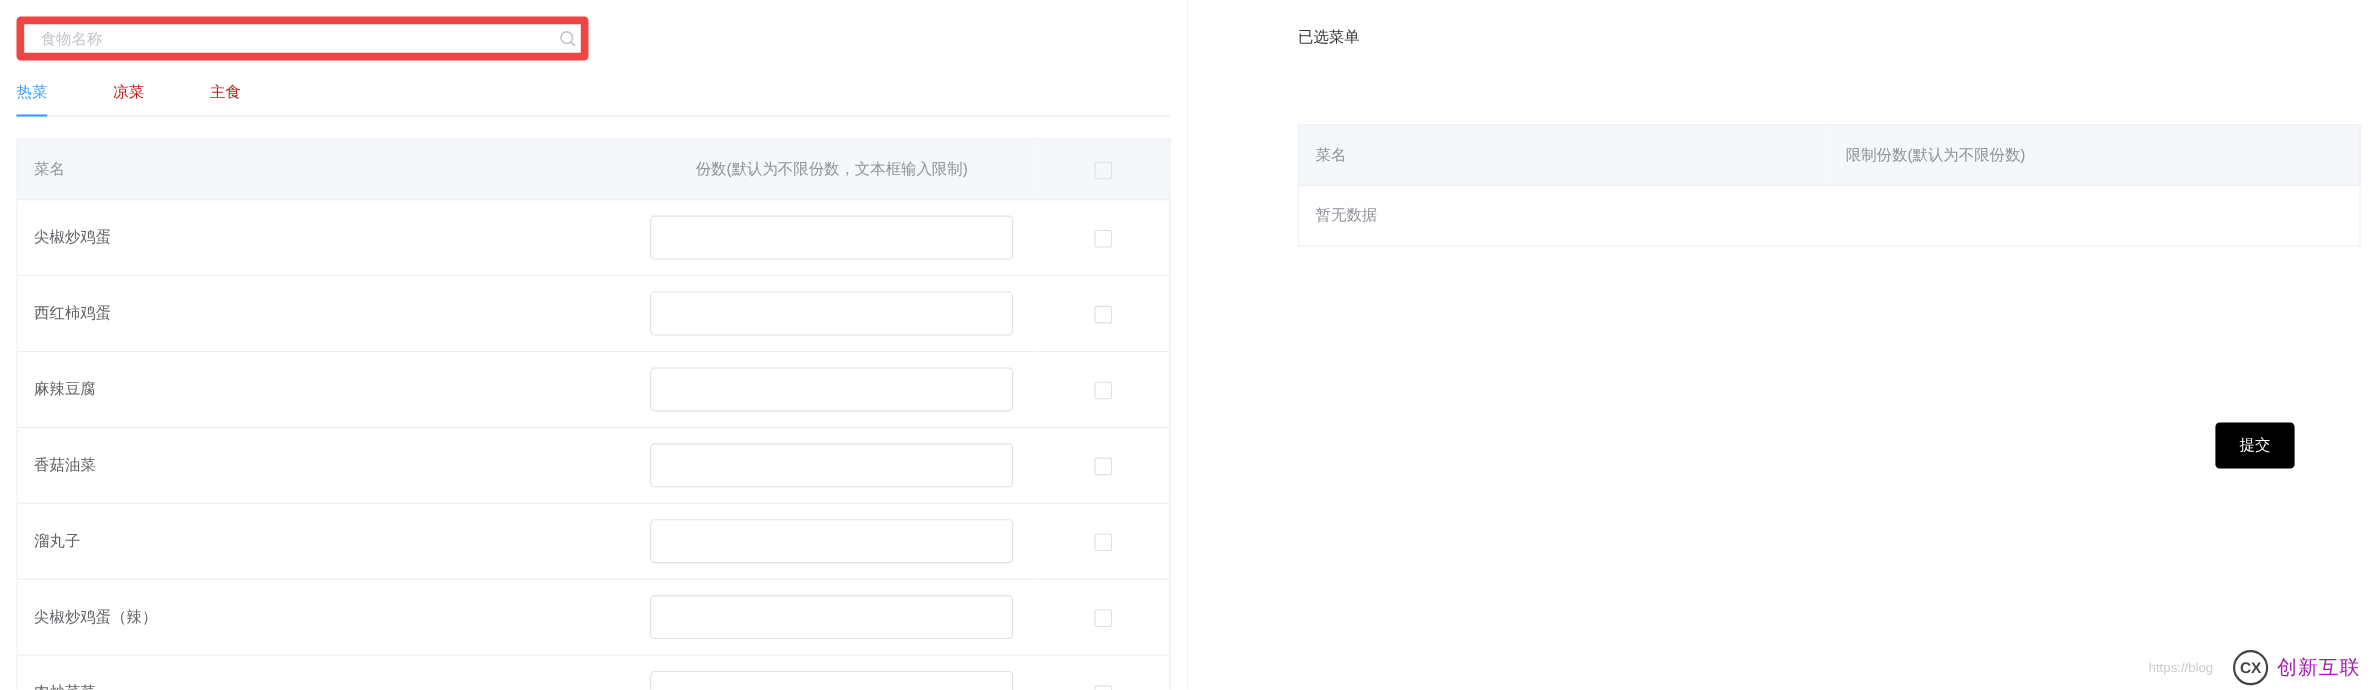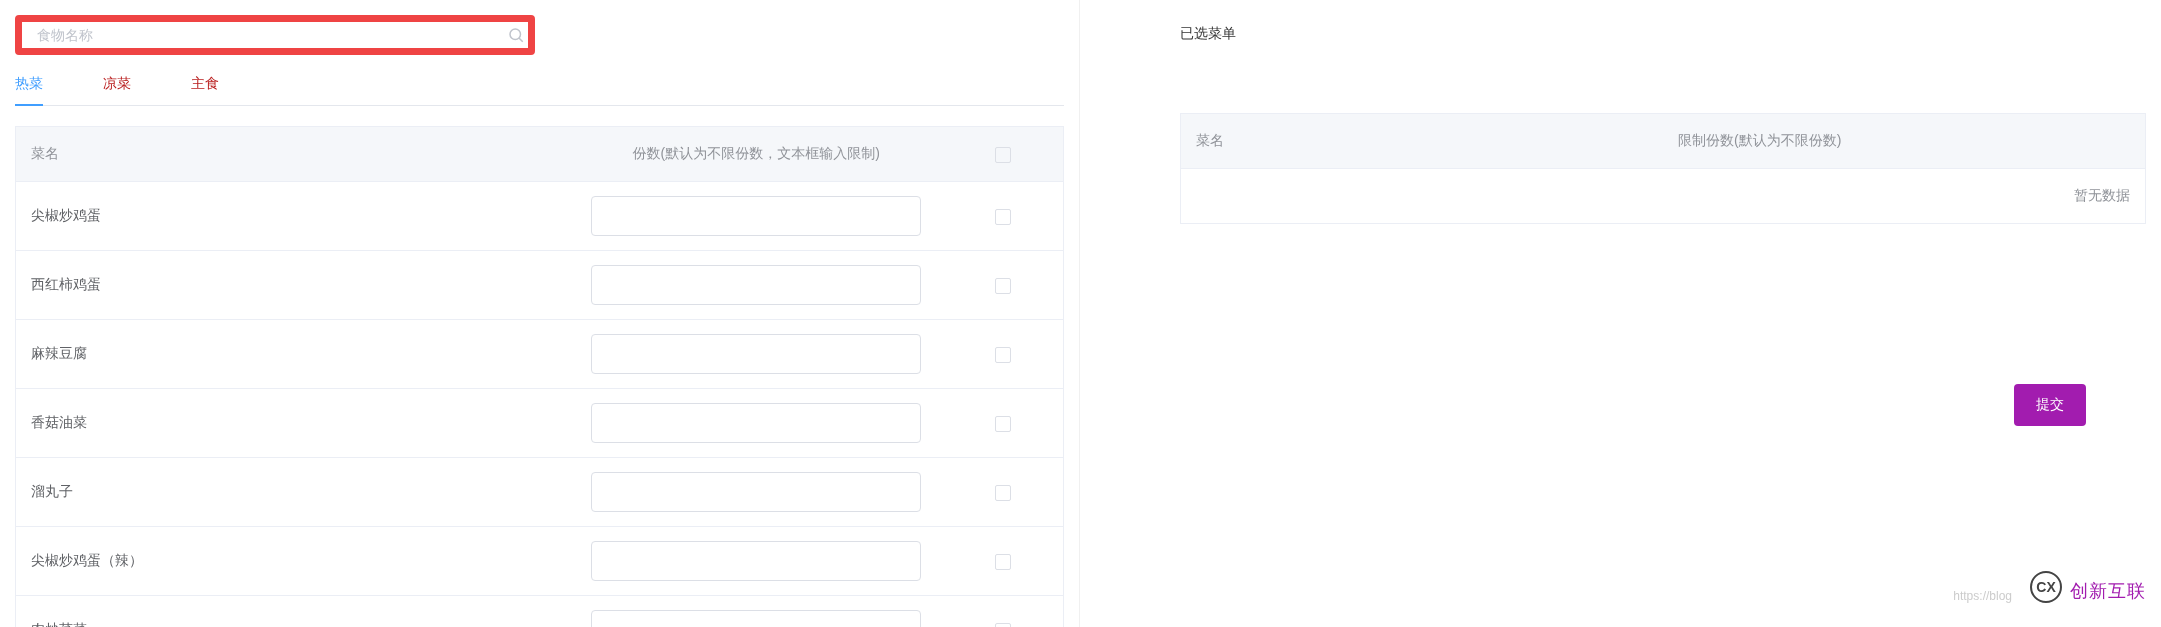--- a/index.html
+++ b/index.html
@@ -149,47 +149,47 @@
       background: #f5f7fa;
       padding: 18px 15px;
       text-align: left;
       font-weight: 500;
       color: #909399;
       border-bottom: 1px solid #ebeef5;
       font-size: 14px;
     }
     .right-table td {
       padding: 18px 15px;
-      text-align: right;
+      text-align: left;
       color: #909399;
       font-size: 14px;
     }
     .col-right-name {
       width: 50%;
     }
     .submit-wrap {
       text-align: right;
       margin-top: 160px;
       padding-right: 60px;
     }
     .submit-btn {
-      background: #a21caf;
+      background: #000000;
       color: #fff;
       border: none;
       padding: 12px 22px;
       border-radius: 4px;
       font-size: 14px;
       cursor: pointer;
     }
     .watermark {
       position: absolute;
       right: 15px;
-      bottom: 24px;
+      bottom: 4px;
       display: flex;
-      align-items: flex-end;
+      align-items: center;
       gap: 8px;
     }
     .watermark-url {
       color: #ccc;
       font-size: 12px;
       margin-right: 10px;
     }
     .wm-logo {
       width: 32px;
       height: 32px;

